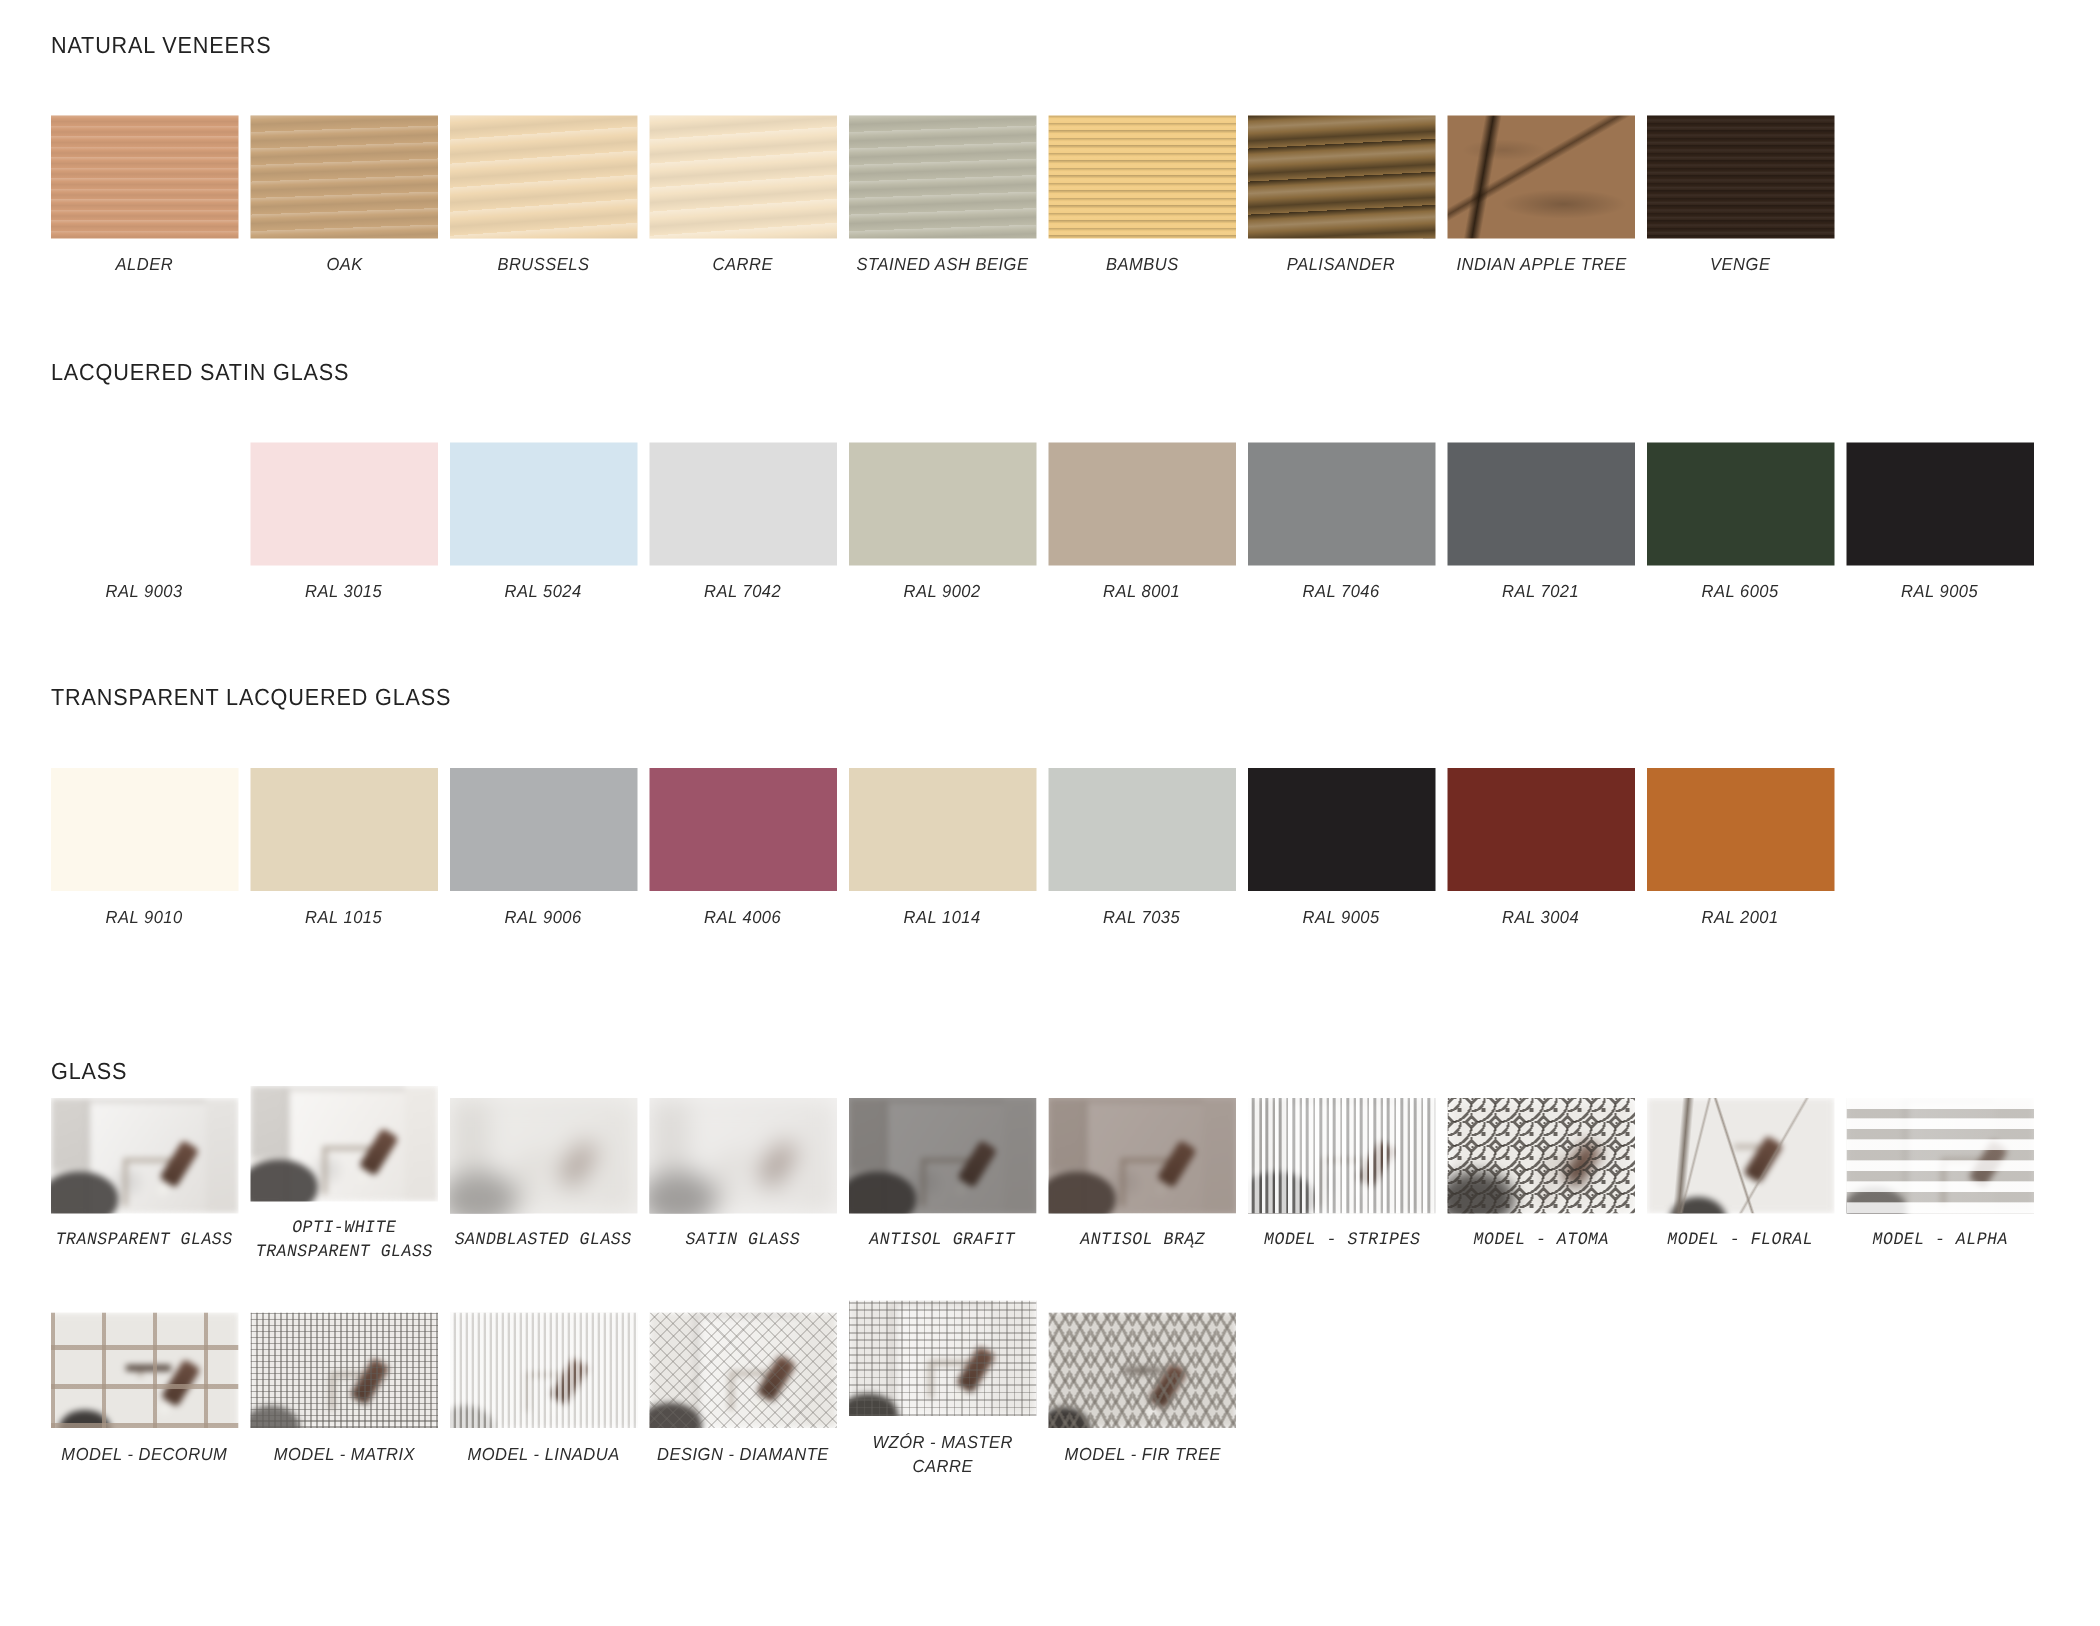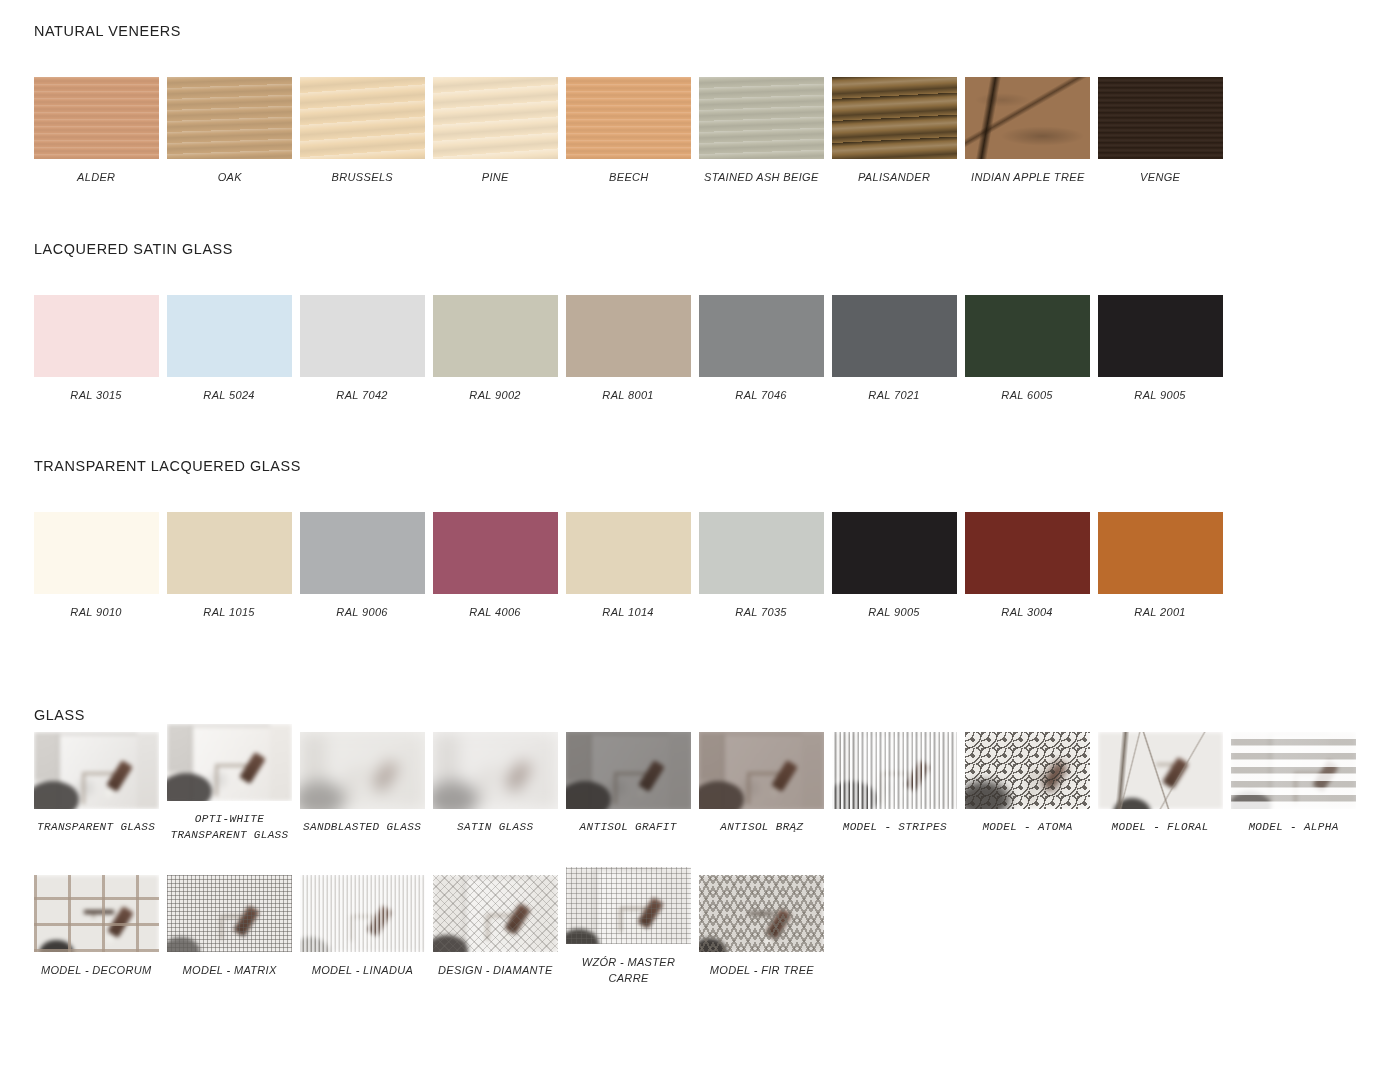--- a/index.html
+++ b/index.html
@@ -255,33 +255,33 @@
       <div class="cell">
         <div class="swatch" style="background:#f0d8b2">
           <div class="tex grain-wave"></div>
         </div>
         <div class="caption">BRUSSELS</div>
       </div>
       <div class="cell">
         <div class="swatch" style="background:#f4e2c4">
           <div class="tex grain-wave"></div>
         </div>
-        <div class="caption">PINE</div>
-      </div>
-      <div class="cell">
-        <div class="swatch" style="background:#e0a877">
-          <div class="tex grain-h"></div>
-        </div>
-        <div class="caption">BEECH</div>
+        <div class="caption">CARRE</div>
       </div>
       <div class="cell">
         <div class="swatch" style="background:#bdbba9">
           <div class="tex grain-h2"></div>
         </div>
         <div class="caption">STAINED ASH BEIGE</div>
+      </div>
+      <div class="cell">
+        <div class="swatch" style="background:#f2cd85">
+          <div class="tex grain-fine"></div>
+        </div>
+        <div class="caption">BAMBUS</div>
       </div>
       <div class="cell">
         <div class="swatch" style="background:#8a6b3e">
           <div class="tex grain-strong"></div>
         </div>
         <div class="caption">PALISANDER</div>
       </div>
       <div class="cell">
         <div class="swatch" style="background:#9c7451">
           <div class="tex knot"></div>
@@ -294,20 +294,24 @@
           <div class="tex grain-fine"></div>
         </div>
         <div class="caption">VENGE</div>
       </div>
     </div>
   </div>
 
   <div class="section" style="position:absolute; left:34px; top:240px; width:1340px;">
     <div class="section-title">LACQUERED SATIN GLASS</div>
     <div class="row" style="margin-top:37px; margin-left:-4px;">
+      <div class="cell">
+        <div class="swatch" style="background:#ffffff"></div>
+        <div class="caption">RAL 9003</div>
+      </div>
       <div class="cell">
         <div class="swatch" style="background:#f7e0e0"></div>
         <div class="caption">RAL 3015</div>
       </div>
       <div class="cell">
         <div class="swatch" style="background:#d4e5f0"></div>
         <div class="caption">RAL 5024</div>
       </div>
       <div class="cell">
         <div class="swatch" style="background:#dddddd"></div>

